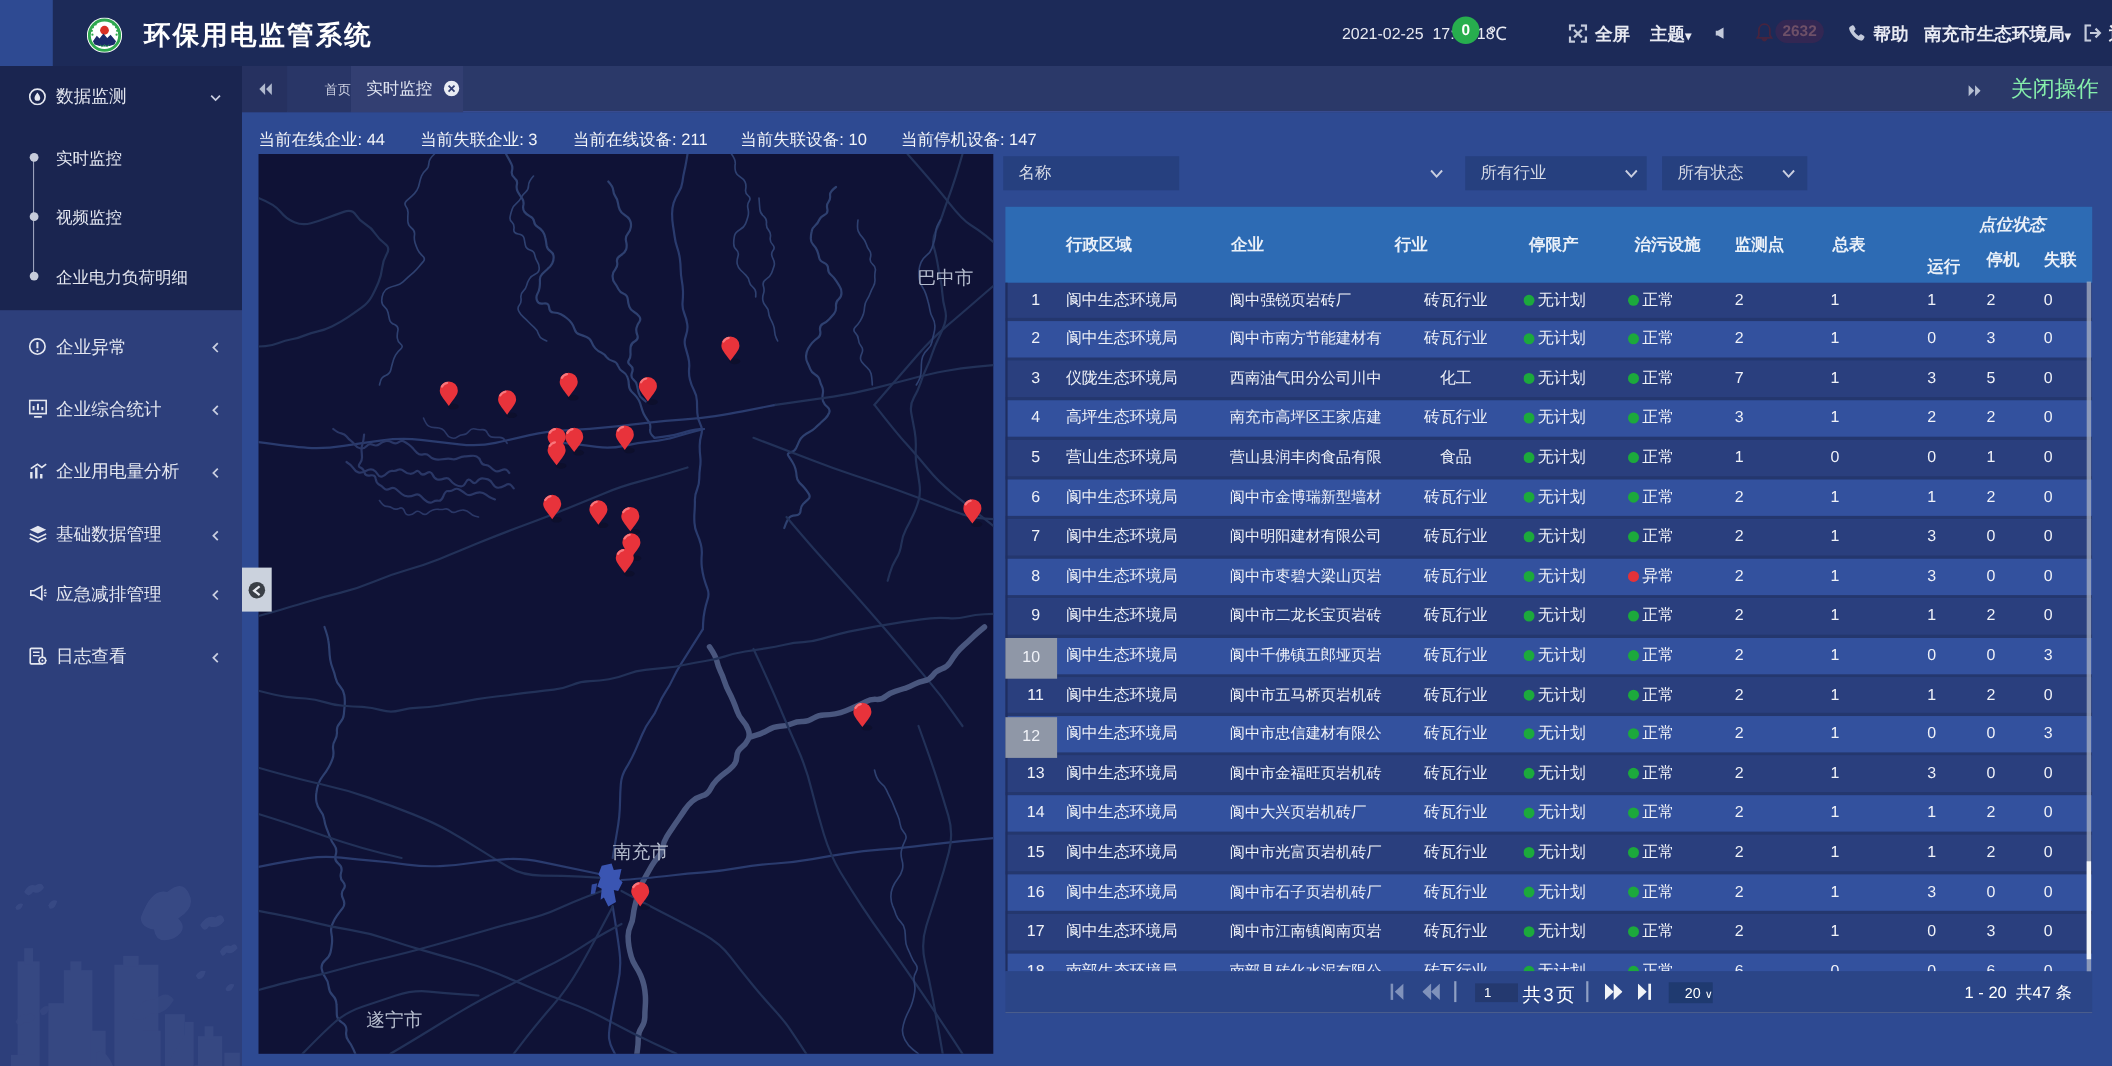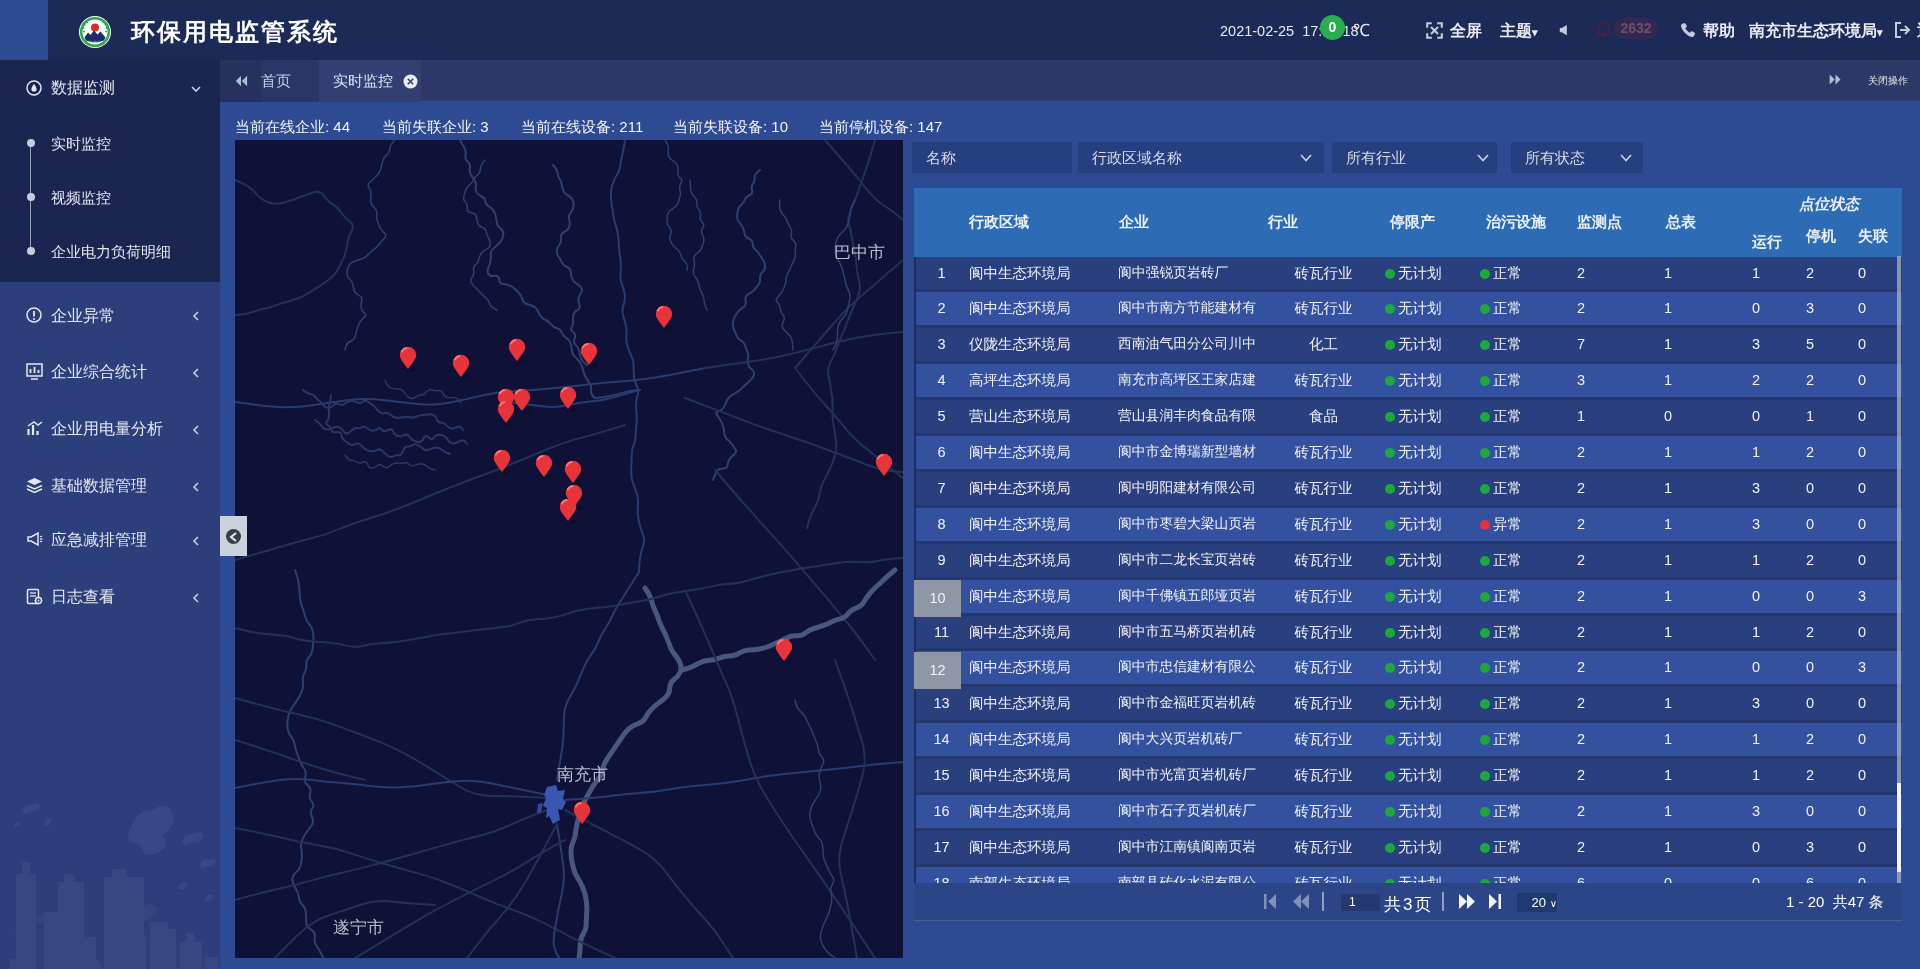--- a/index.html
+++ b/index.html
@@ -18,23 +18,23 @@
 #sidebar{position:absolute;top:60px;left:0;width:220px;height:909px;background:#2D3F7B;overflow:hidden;}
 #menudark{position:absolute;top:0;left:0;width:220px;height:222px;background:#1A2550;}
 .mitem{position:absolute;left:51px;font-size:16px;color:#E4E7F0;}
 .msub{position:absolute;left:51px;font-size:15px;color:#E4E7F0;}
 .subline{position:absolute;left:30px;top:83px;width:1px;height:108px;background:#9AA1BC;}
 .subdot{position:absolute;left:27px;width:8px;height:8px;border-radius:50%;background:#C7CCDB;}
 .chev{position:absolute;left:190px;width:12px;height:12px;}
 
 #tabbar{position:absolute;top:60px;left:220px;width:1700px;height:42px;background:#2B3969;border-bottom:1px solid #3A4E94;}
 #tabsq{position:absolute;left:0;top:0;width:41px;height:42px;background:#263160;}
-#tab1{position:absolute;left:41px;top:0;width:58px;height:42px;background:#293667;color:#C9CEE0;font-size:15px;text-align:left;line-height:42px;}
+#tab1{position:absolute;left:41px;top:0;width:58px;height:42px;background:#293667;color:#C9CEE0;font-size:12px;text-align:right;line-height:42px;}
 #tab2{position:absolute;left:99px;top:0;width:102px;height:42px;background:#333F72;color:#DFE3F0;font-size:15px;line-height:42px;padding-left:14px;}
-#closeop{position:absolute;right:12px;top:0;color:#e5e5e5;font-size:10px;line-height:42px;}
+#closeop{position:absolute;right:12px;top:0;color:#86efac;font-size:20px;line-height:42px;}
 
 .stat{position:absolute;top:118px;font-size:15px;color:#F2F4F8;}
 
 #map{position:absolute;left:235px;top:140px;width:668px;height:818px;background:#0F1236;}
 #collapse{position:absolute;left:220px;top:516px;width:27px;height:40px;background:#CBD2DD;}
 #collapse .circ{position:absolute;left:6px;top:13px;width:15px;height:15px;border-radius:50%;background:#3A3F46;}
 
 .fctl{position:absolute;top:142px;height:31px;background:#26407F;color:#D6DAE6;font-size:15px;line-height:31px;padding-left:14px;}
 .fcaret{position:absolute;width:12px;height:8px;}
 
@@ -363,21 +363,20 @@
 </svg>
 </div>
 <div id="collapse">
   <div class="circ"></div>
   <svg class="abs" style="left:9px;top:16px" width="9" height="10" viewBox="0 0 9 10">
     <path d="M7 1 L2 5 L7 9" fill="none" stroke="#E8EAF0" stroke-width="2"></path>
   </svg>
 </div>
 
 <div class="fctl" style="left:912px;width:160px;">名称</div>
-<div class="fctl" style="left:1078px;width:246px;">行政区域名称</div>
 <svg class="fcaret" style="left:1300px;top:154px;position:absolute" viewBox="0 0 12 8">
       <path d="M1 1 L6 6.5 L11 1" fill="none" stroke="#C9CEE0" stroke-width="1.7"></path>
     </svg>
 <div class="fctl" style="left:1332px;width:165px;">所有行业</div>
 <svg class="fcaret" style="left:1477px;top:154px;position:absolute" viewBox="0 0 12 8">
       <path d="M1 1 L6 6.5 L11 1" fill="none" stroke="#C9CEE0" stroke-width="1.7"></path>
     </svg>
 <div class="fctl" style="left:1511px;width:132px;">所有状态</div>
 <svg class="fcaret" style="left:1620px;top:154px;position:absolute" viewBox="0 0 12 8">
       <path d="M1 1 L6 6.5 L11 1" fill="none" stroke="#C9CEE0" stroke-width="1.7"></path>

